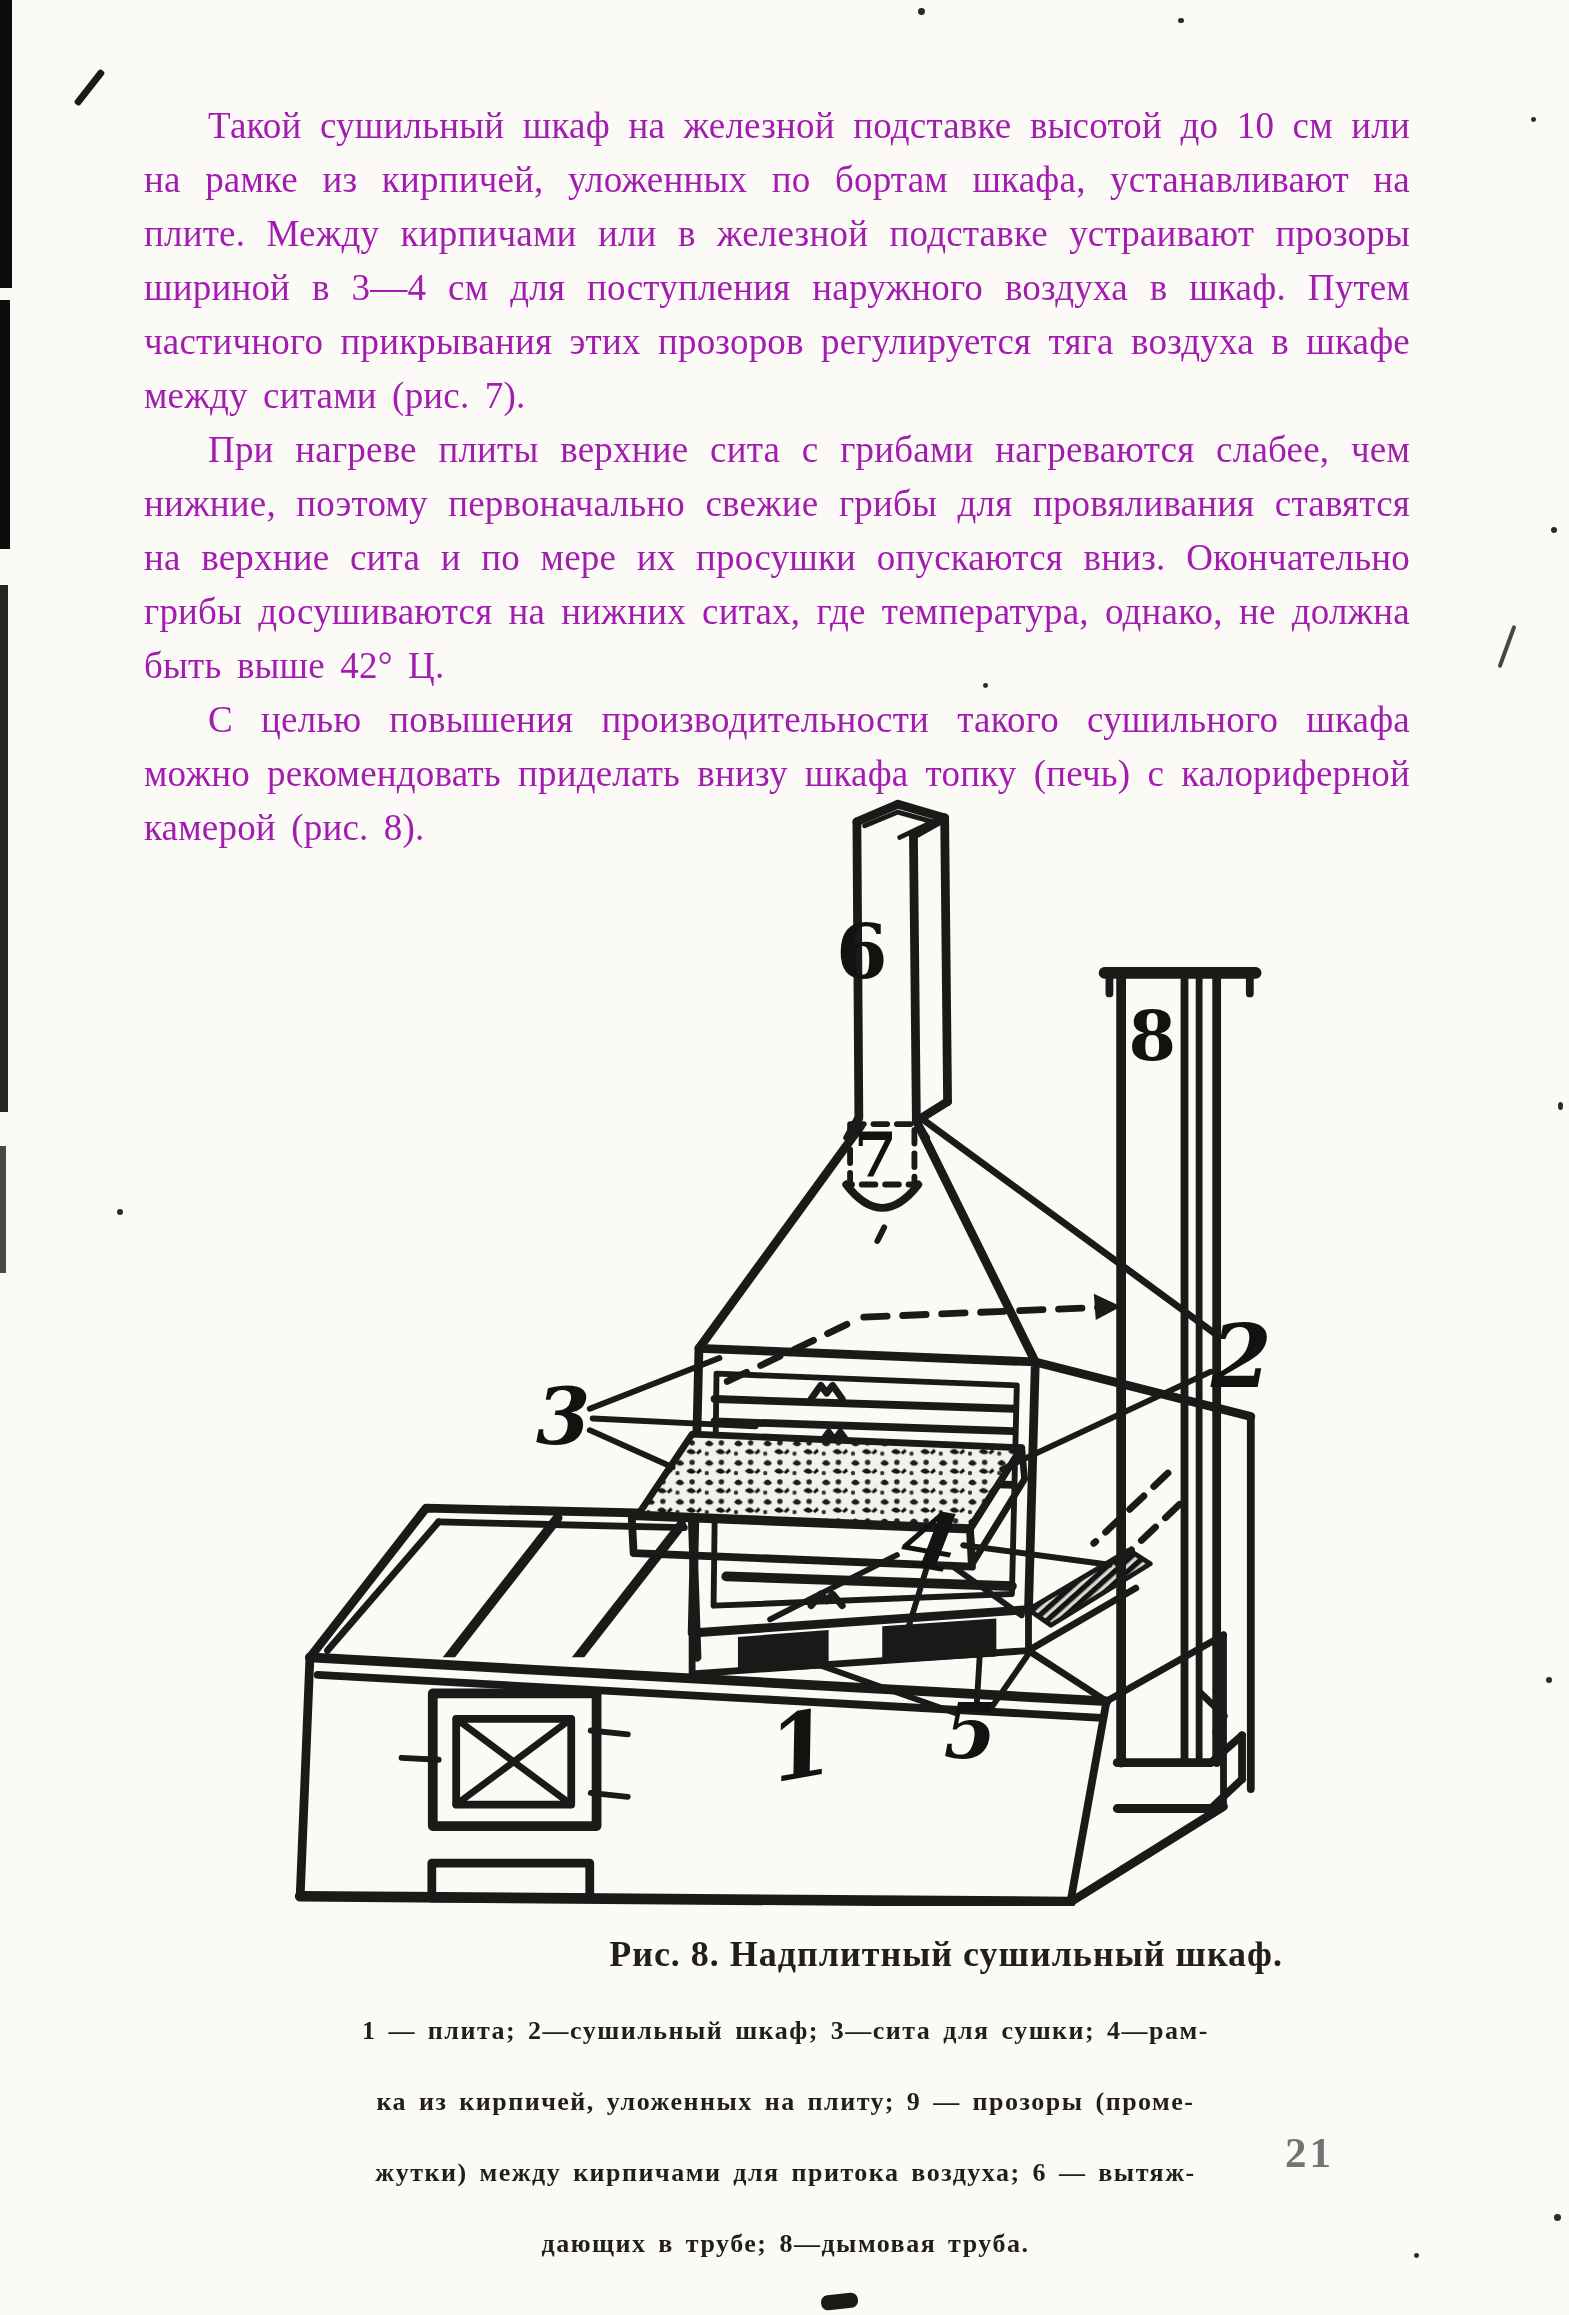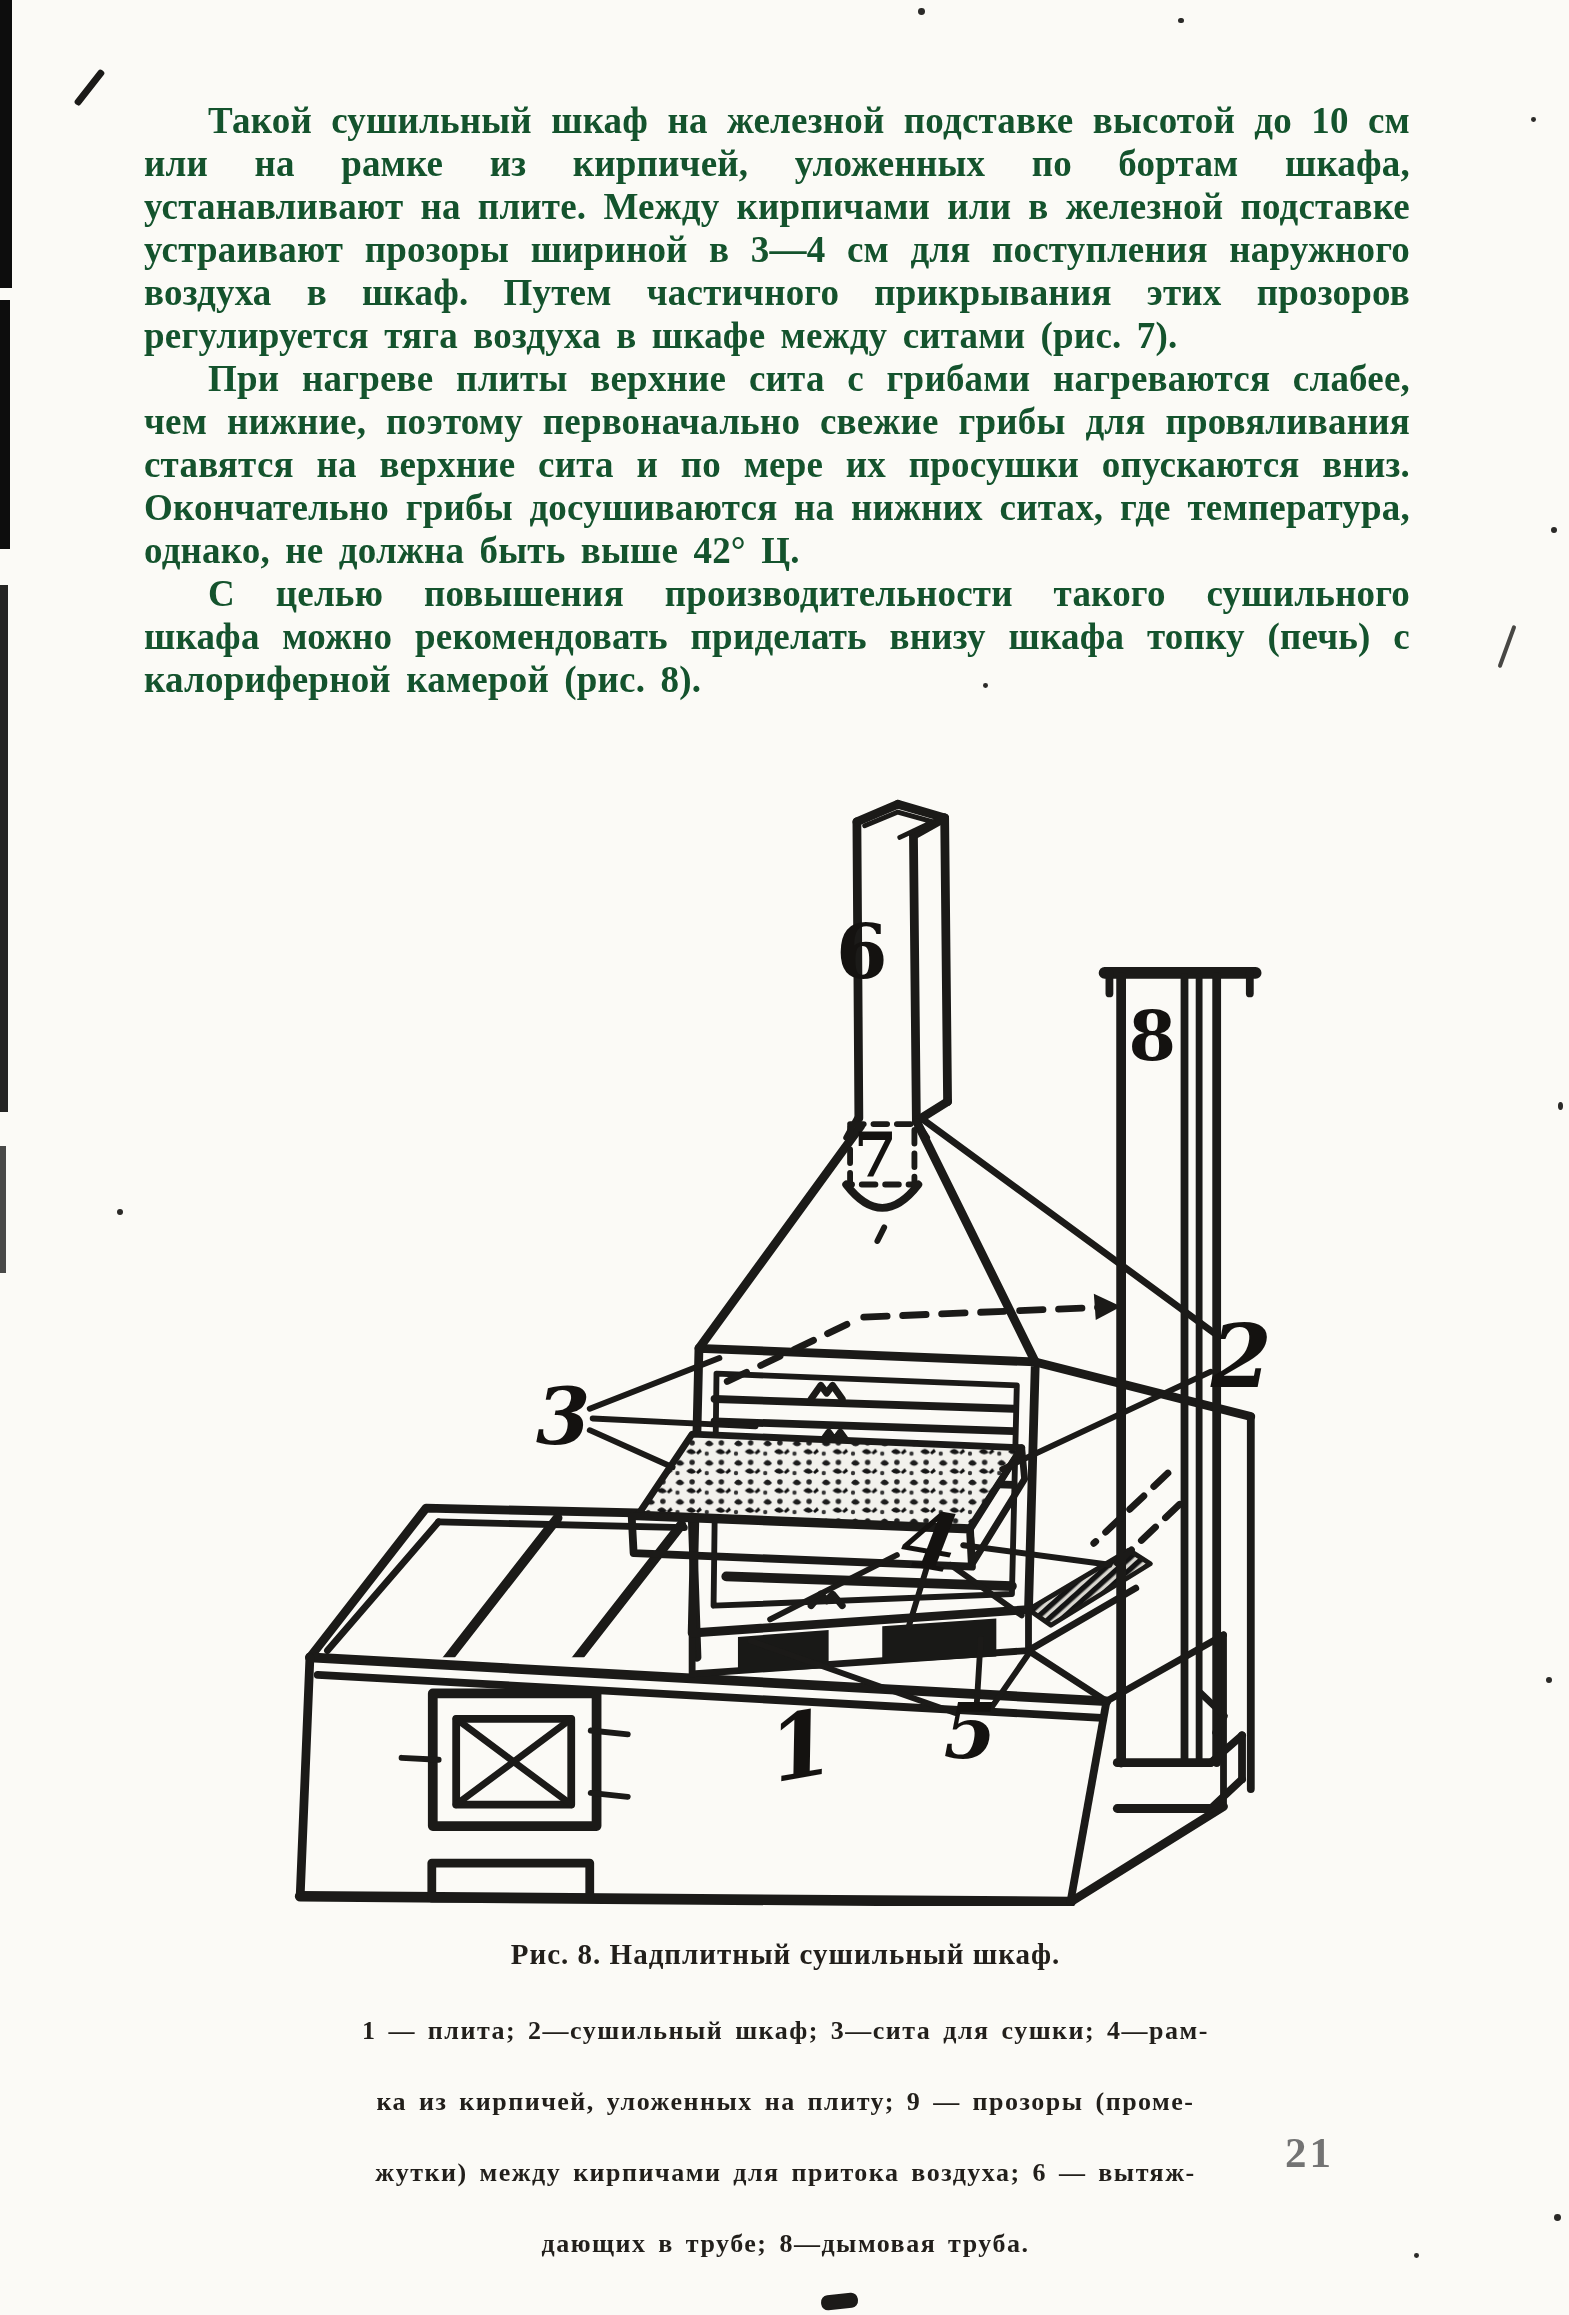--- a/index.html
+++ b/index.html
@@ -7,32 +7,32 @@
     position:relative;
     width:1569px; height:2315px;
     background:#fbfaf6;
     font-family:"Liberation Serif","DejaVu Serif",serif;
     color:#1c1a17;
     overflow:hidden;
   }
   
   .body-text{
     position:absolute; left:144px; top:99px; width:1266px;
-    font-size:37px; line-height:43px; font-weight:bold;
+    font-size:37px; line-height:54px; font-weight:normal;
     text-align:justify; word-spacing:5.9px; letter-spacing:0.2px;
-    color:#14532d;
+    color:#a21caf;
   }
   .para{ text-indent:64px; margin:0; }
   
   .caption{
     position:absolute; left:288px; top:1935px; width:995px;
     font-weight:bold; color:#221f1b;
   }
   .caption-title{
-    text-align:center; font-size:29px; line-height:39px; letter-spacing:1px;
+    text-align:right; font-size:36px; line-height:39px; letter-spacing:1px;
     margin-bottom:14px;
   }
   .legend-line{
     text-align:center; font-size:26px; line-height:29px; letter-spacing:1.5px;
     word-spacing:3.9px;
     margin-top:42px;
   }
   .page-number{
     position:absolute; left:1285px; top:2128px;
     font-size:43px; font-weight:bold; letter-spacing:2.9px; color:#737373;

